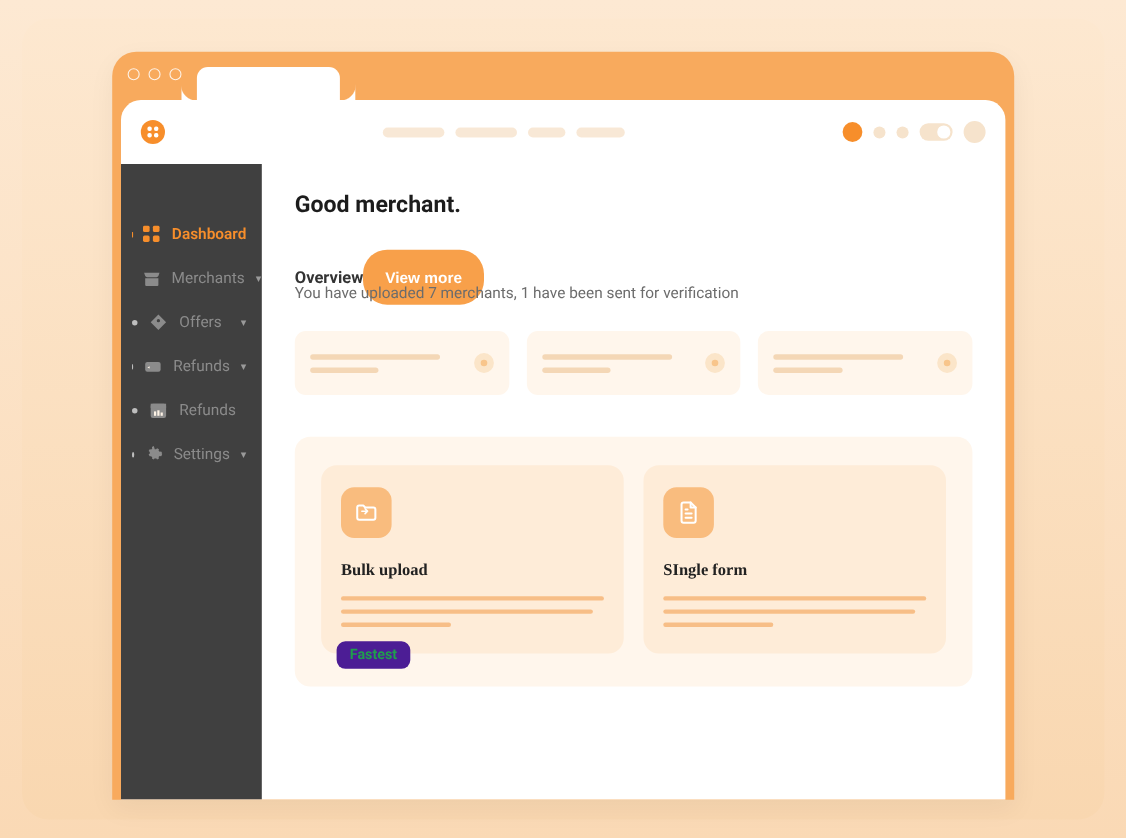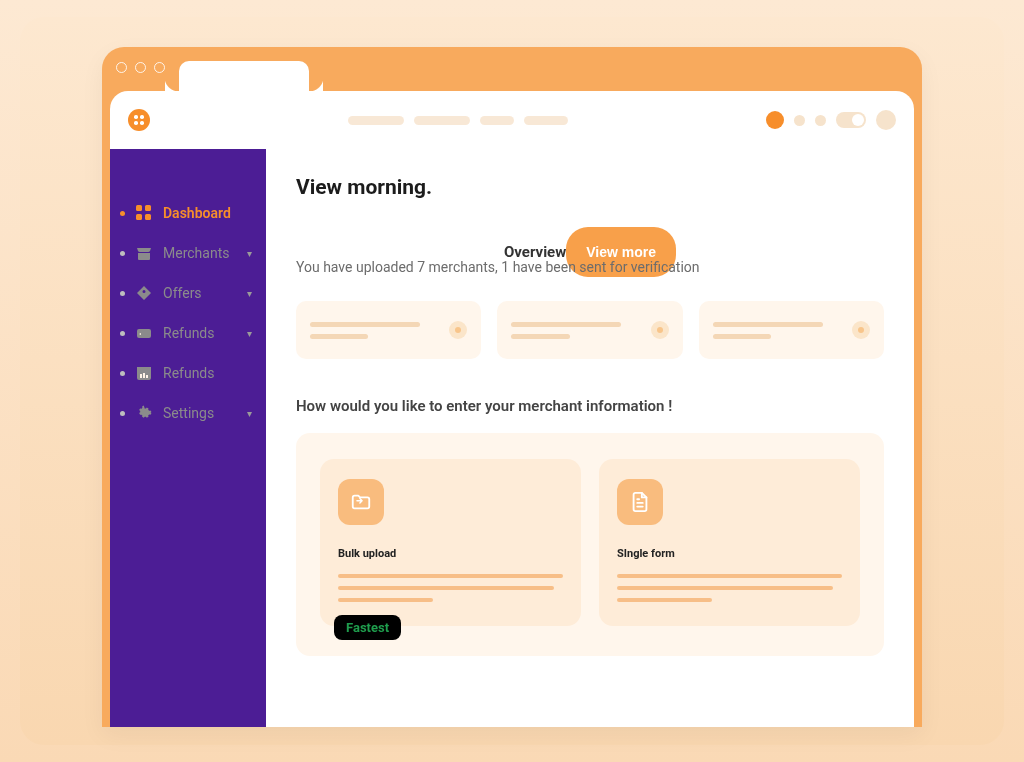--- a/index.html
+++ b/index.html
@@ -134,22 +134,22 @@
     content: ""; position: absolute; right: 2px; top: 2px;
     width: 12px; height: 12px; border-radius: 50%; background: #fff;
   }
   .avatar { width: 20px; height: 20px; border-radius: 50%; background:#F6E3CC; }
   .body {
     flex: 1;
     display: flex;
     overflow: hidden;
   }
   .sidebar {
-    width: 156px;
-    background: #4c1d95;
+    width: 128px;
+    background: #404040;
     padding-top: 44px;
   }
   .side-item {
     display: flex;
     align-items: center;
     gap: 10px;
     padding: 12px 14px 12px 10px;
     font-size: 14px;
     color: #8B8B8B;
     position: relative;
@@ -172,21 +172,21 @@
   }
   .greet {
     font-size: 21px;
     font-weight: 700;
     color: #1c1c1c;
     margin-bottom: 28px;
   }
   .overview-row {
     display: flex;
     align-items: center;
-    justify-content: center;
+    justify-content: flex-start;
     margin-bottom: 6px;
   }
   .overview-title {
     font-size: 15px;
     font-weight: 700;
     color: #333;
   }
   .viewmore {
     background: #F8A04A;
     color: #fff;
@@ -249,34 +249,35 @@
     position: relative;
   }
   .opt-icon {
     width: 46px; height:46px; border-radius: 12px;
     background:#F9BC7E;
     display:flex; align-items:center; justify-content:center;
     color:#fff;
     margin-bottom: 22px;
   }
   .opt-title {
-    font-size: 11px;
+    font-size: 15px;
     font-weight: 700;
     color: #222;
     margin-bottom: 14px;
+    font-family: Liberation Serif, serif;
   }
   .opt-lines { display:flex; flex-direction:column; gap:8px; }
   .opt-line { height:4px; border-radius:2px; background:#F7BE87; width:100%; }
   .opt-line.mid{ width:96%; }
   .opt-line.short{ width:42%; }
   .badge-fastest {
     position: absolute;
     left: 14px;
     bottom: -14px;
-    background: #000000;
+    background: #4c1d95;
     color: #1F9D4D;
     font-weight: 700;
     font-size: 13px;
     padding: 5px 12px;
     border-radius: 8px;
   }
   svg { display:block; }
 </style>
 </head>
 <body>
@@ -382,21 +383,21 @@
               <svg width="16" height="16" viewBox="0 0 16 16" fill="#8B8B8B">
                   <path d="M8 5a3 3 0 100 6 3 3 0 000-6zm6.4 3l1.1-.9-1-1.7-1.4.3a5 5 0 00-.9-.9l.3-1.4-1.7-1-.9 1.1a5 5 0 00-1.2 0L7.8.4l-1.7 1 .3 1.4a5 5 0 00-.9.9L4.1 3.4l-1 1.7 1.1.9a5 5 0 000 1.2l-1.1.9 1 1.7 1.4-.3c.3.3.6.6.9.9l-.3 1.4 1.7 1 .9-1.1a5 5 0 001.2 0l.9 1.1 1.7-1-.3-1.4c.3-.3.6-.6.9-.9l1.4.3 1-1.7-1.1-.9a5 5 0 000-1.2z"></path>
                 </svg>
             </span>
             <span class="side-label">Settings</span>
             <span class="chev">▾</span>
           </div>
         </nav>
 
         <main class="main">
-          <h1 class="greet">View morning.</h1>
+          <h1 class="greet">Good merchant.</h1>
 
           <div class="overview-row">
             <div class="overview-title">Overview</div>
             <button class="viewmore">View more</button>
           </div>
           <div class="overview-desc">You have uploaded 7 merchants, 1 have been sent for verification</div>
 
           <div class="stat-cards">
             <div class="stat-card">
               <div class="stat-lines">
@@ -414,21 +415,20 @@
             </div>
             <div class="stat-card">
               <div class="stat-lines">
                 <div class="stat-line long"></div>
                   <div class="stat-line short"></div>
               </div>
               <div class="stat-dot"></div>
             </div>
           </div>
 
-          <div class="question">How would you like to enter your merchant information !</div>
 
           <div class="options-wrap">
             <div class="option-card">
               <div class="opt-icon">
                 <svg width="22" height="22" viewBox="0 0 24 24" fill="none" stroke="#fff" stroke-width="2" stroke-linecap="round" stroke-linejoin="round">
                     <path d="M3 7a2 2 0 012-2h4l2 2h8a2 2 0 012 2v8a2 2 0 01-2 2H5a2 2 0 01-2-2V7z"></path>
                     <path d="M16 20l3-3m0 0l-3-3m3 3H12" transform="translate(-2 -3) scale(0.8)"></path>
                   </svg>
               </div>
               <div class="opt-title">Bulk upload</div>

